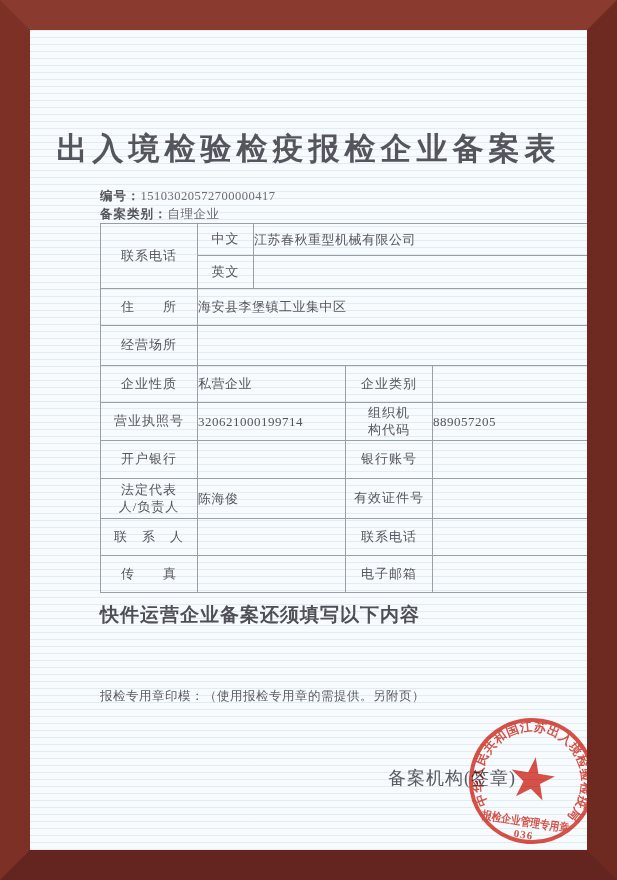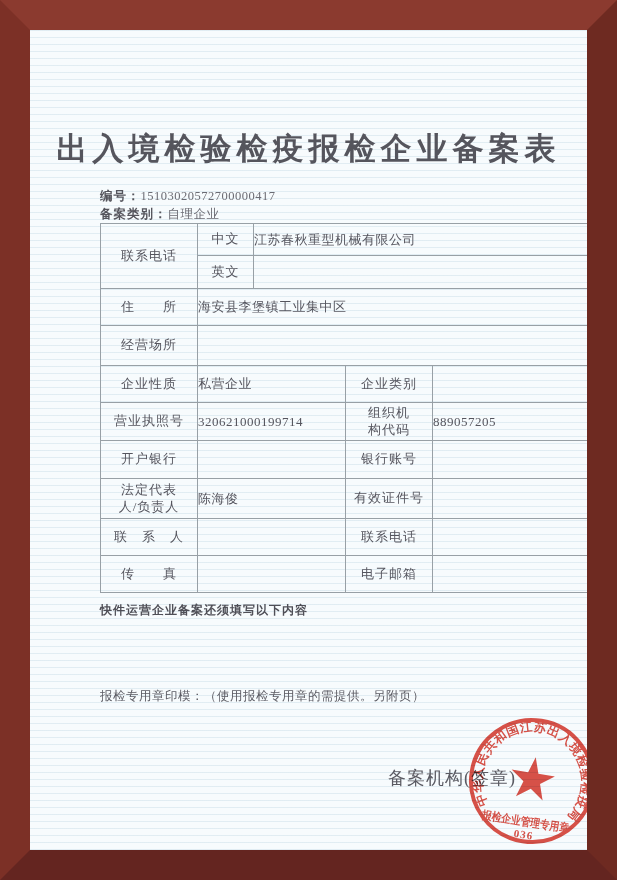--- a/index.html
+++ b/index.html
@@ -30,21 +30,21 @@
   table.form{
     border-collapse:collapse;table-layout:fixed;width:488px;
     font-size:13px;color:#55555e;
   }
   table.form td{
     border:1px solid #98a0a6;vertical-align:middle;
     padding:0;overflow:hidden;
   }
   td.lab{text-align:center;letter-spacing:1px;white-space:pre-line;line-height:1.25;margin-top:36px;}
   td.val{text-align:left;padding-left:10px;letter-spacing:.5px;}
-  .sechead{font-size:12px;font-weight:700;letter-spacing:1px;color:#4f4f57;font-family:Liberation Serif, serif;}
+  .sechead{font-size:19px;font-weight:700;letter-spacing:1px;color:#4f4f57;font-family:Liberation Serif, serif;}
   .note{font-size:12.5px;color:#5b5b63;letter-spacing:.5px;}
   .signoff{font-size:18px;color:#5a5a62;letter-spacing:1px;}
   .date{font-size:13px;color:#93939b;letter-spacing:2px;}
   .stamp{
     top:682px;left:433px;width:138px;height:138px;
     transform:rotate(9deg);opacity:.88;mix-blend-mode:multiply;
   }
   .stamp svg{display:block;}
 </style>
 </head>

